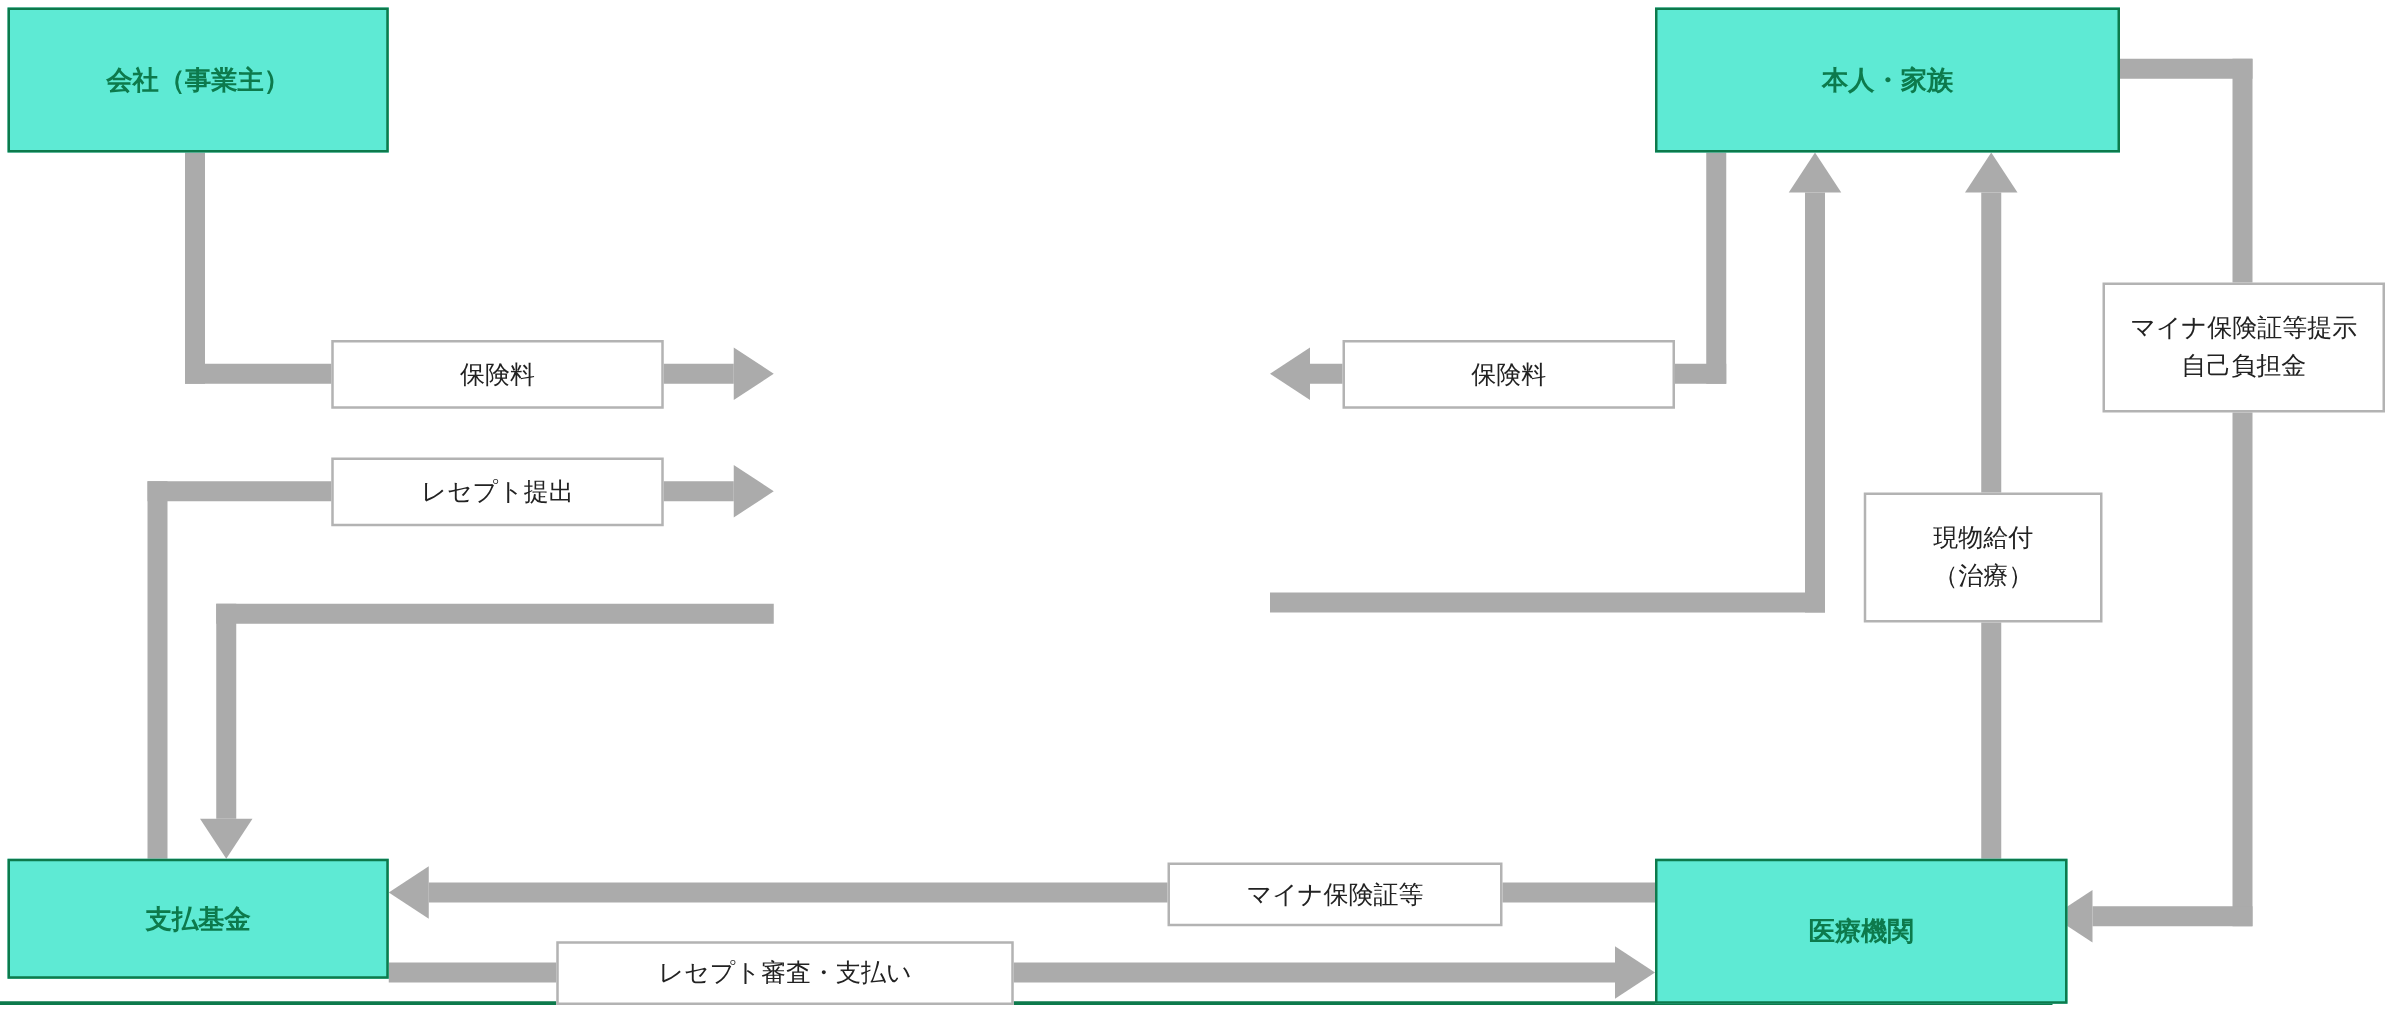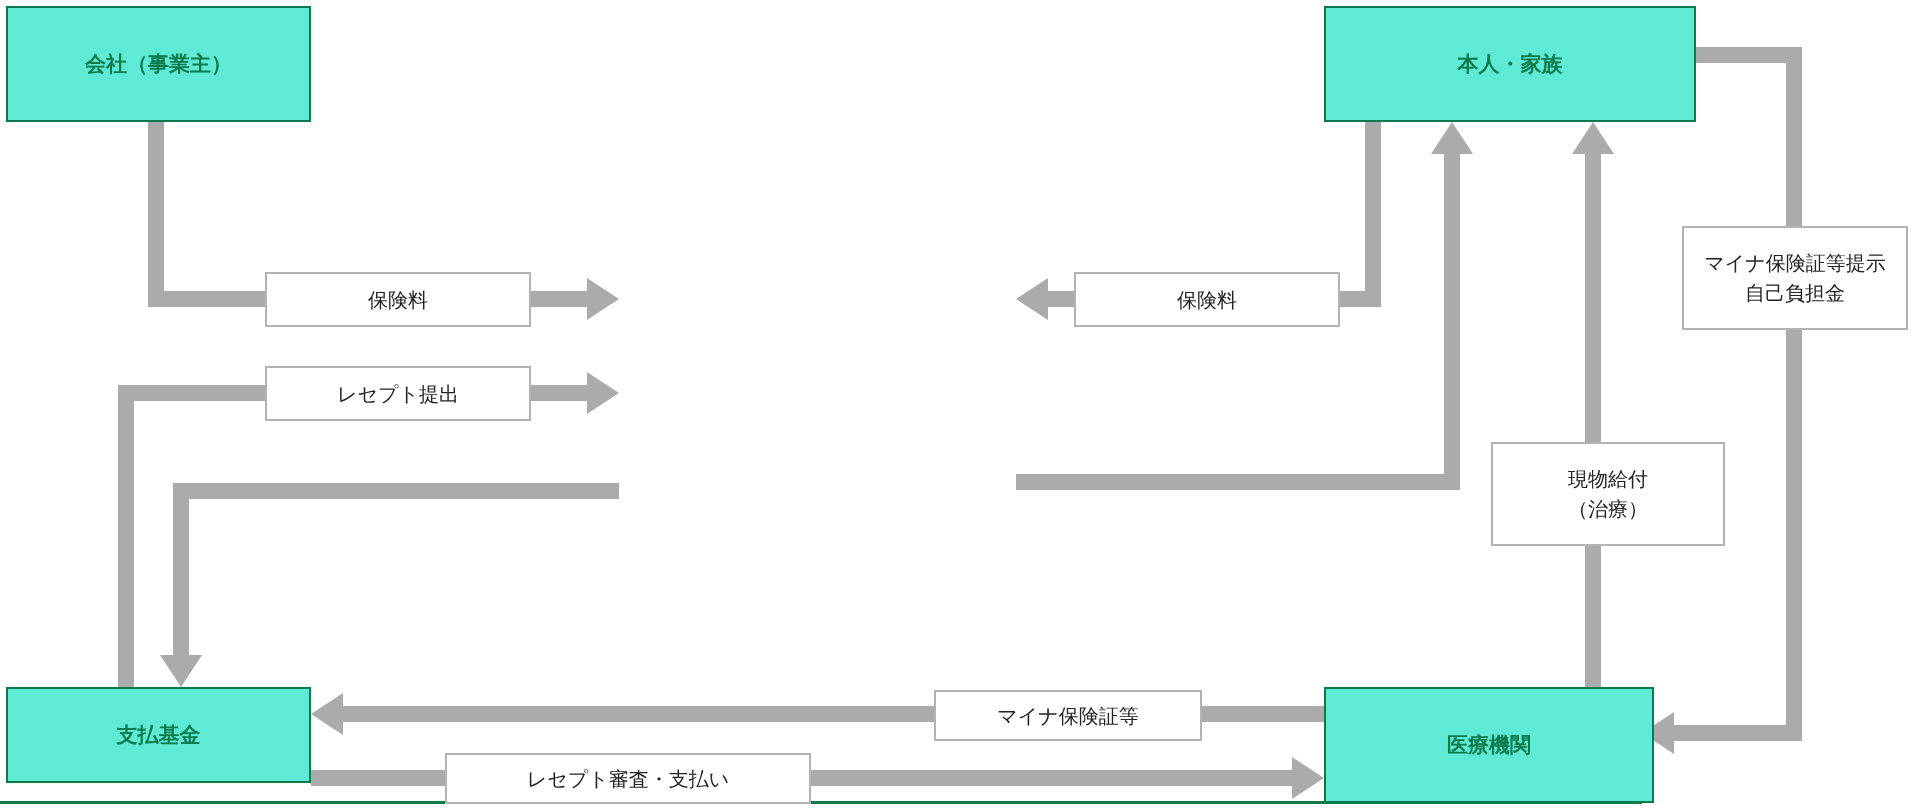--- a/index.html
+++ b/index.html
@@ -134,21 +134,21 @@
   <div class="flow-label" style="left:265px; top:366px; width:266px; height:55px;">
     <span>レセプト提出</span>
   </div>
 
 
   <div class="flow-label" style="left:1074px; top:272px; width:266px; height:55px;">
     <span>保険料</span>
   </div>
 
 
-  <div class="flow-label" style="left:1491px; top:394px; width:234px; height:104px;margin-top:48px;">
+  <div class="flow-label" style="left:1491px; top:394px; width:191px; height:104px;">
     <span>現物給付
 （治療）</span>
   </div>
 
   <div class="flow-label" style="left:1682px; top:226px; width:226px; height:104px;">
     <span>マイナ保険証等提示
 自己負担金</span>
   </div>
 
   <div class="flow-label" style="left:934px; top:690px; width:268px; height:51px;">

